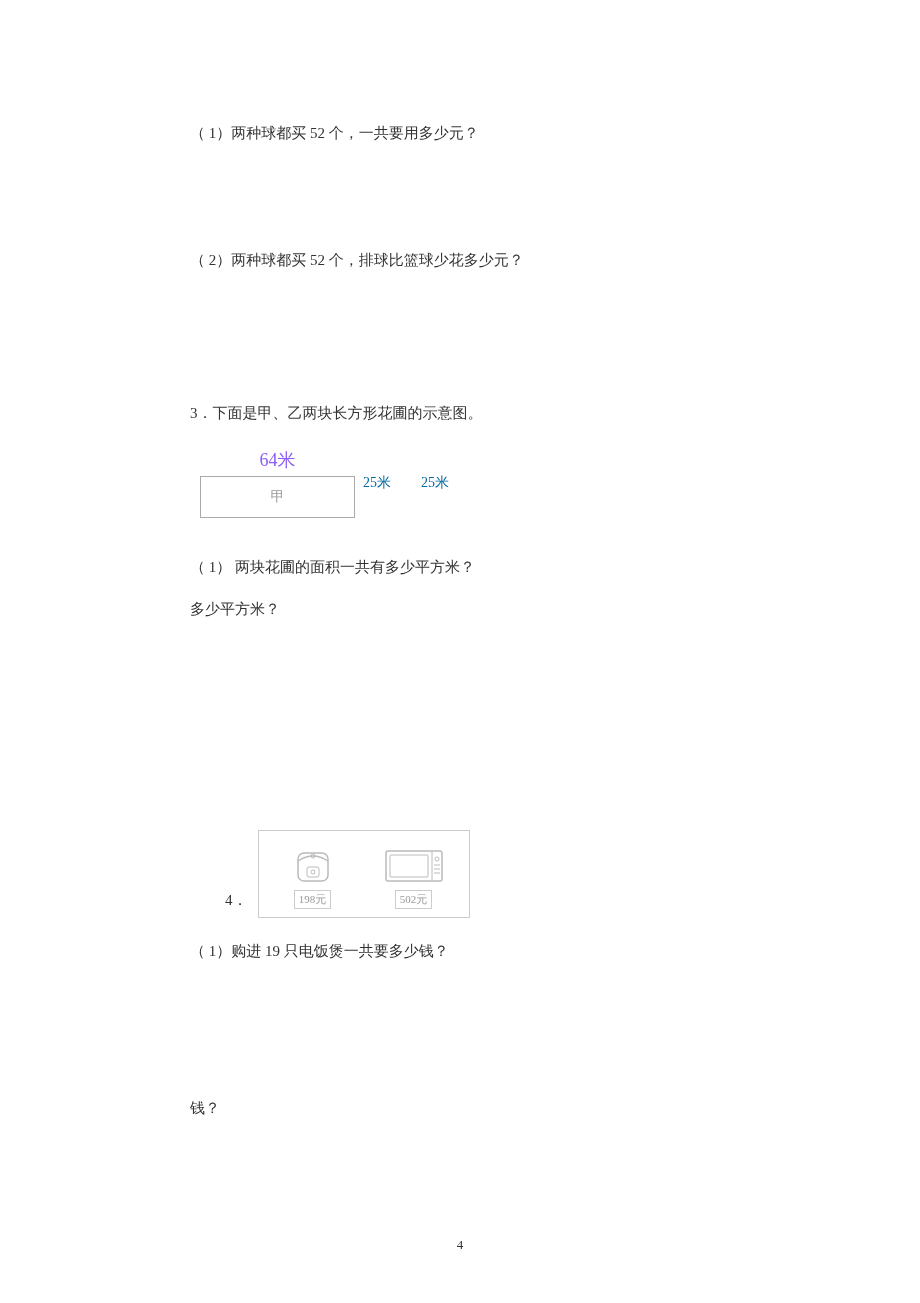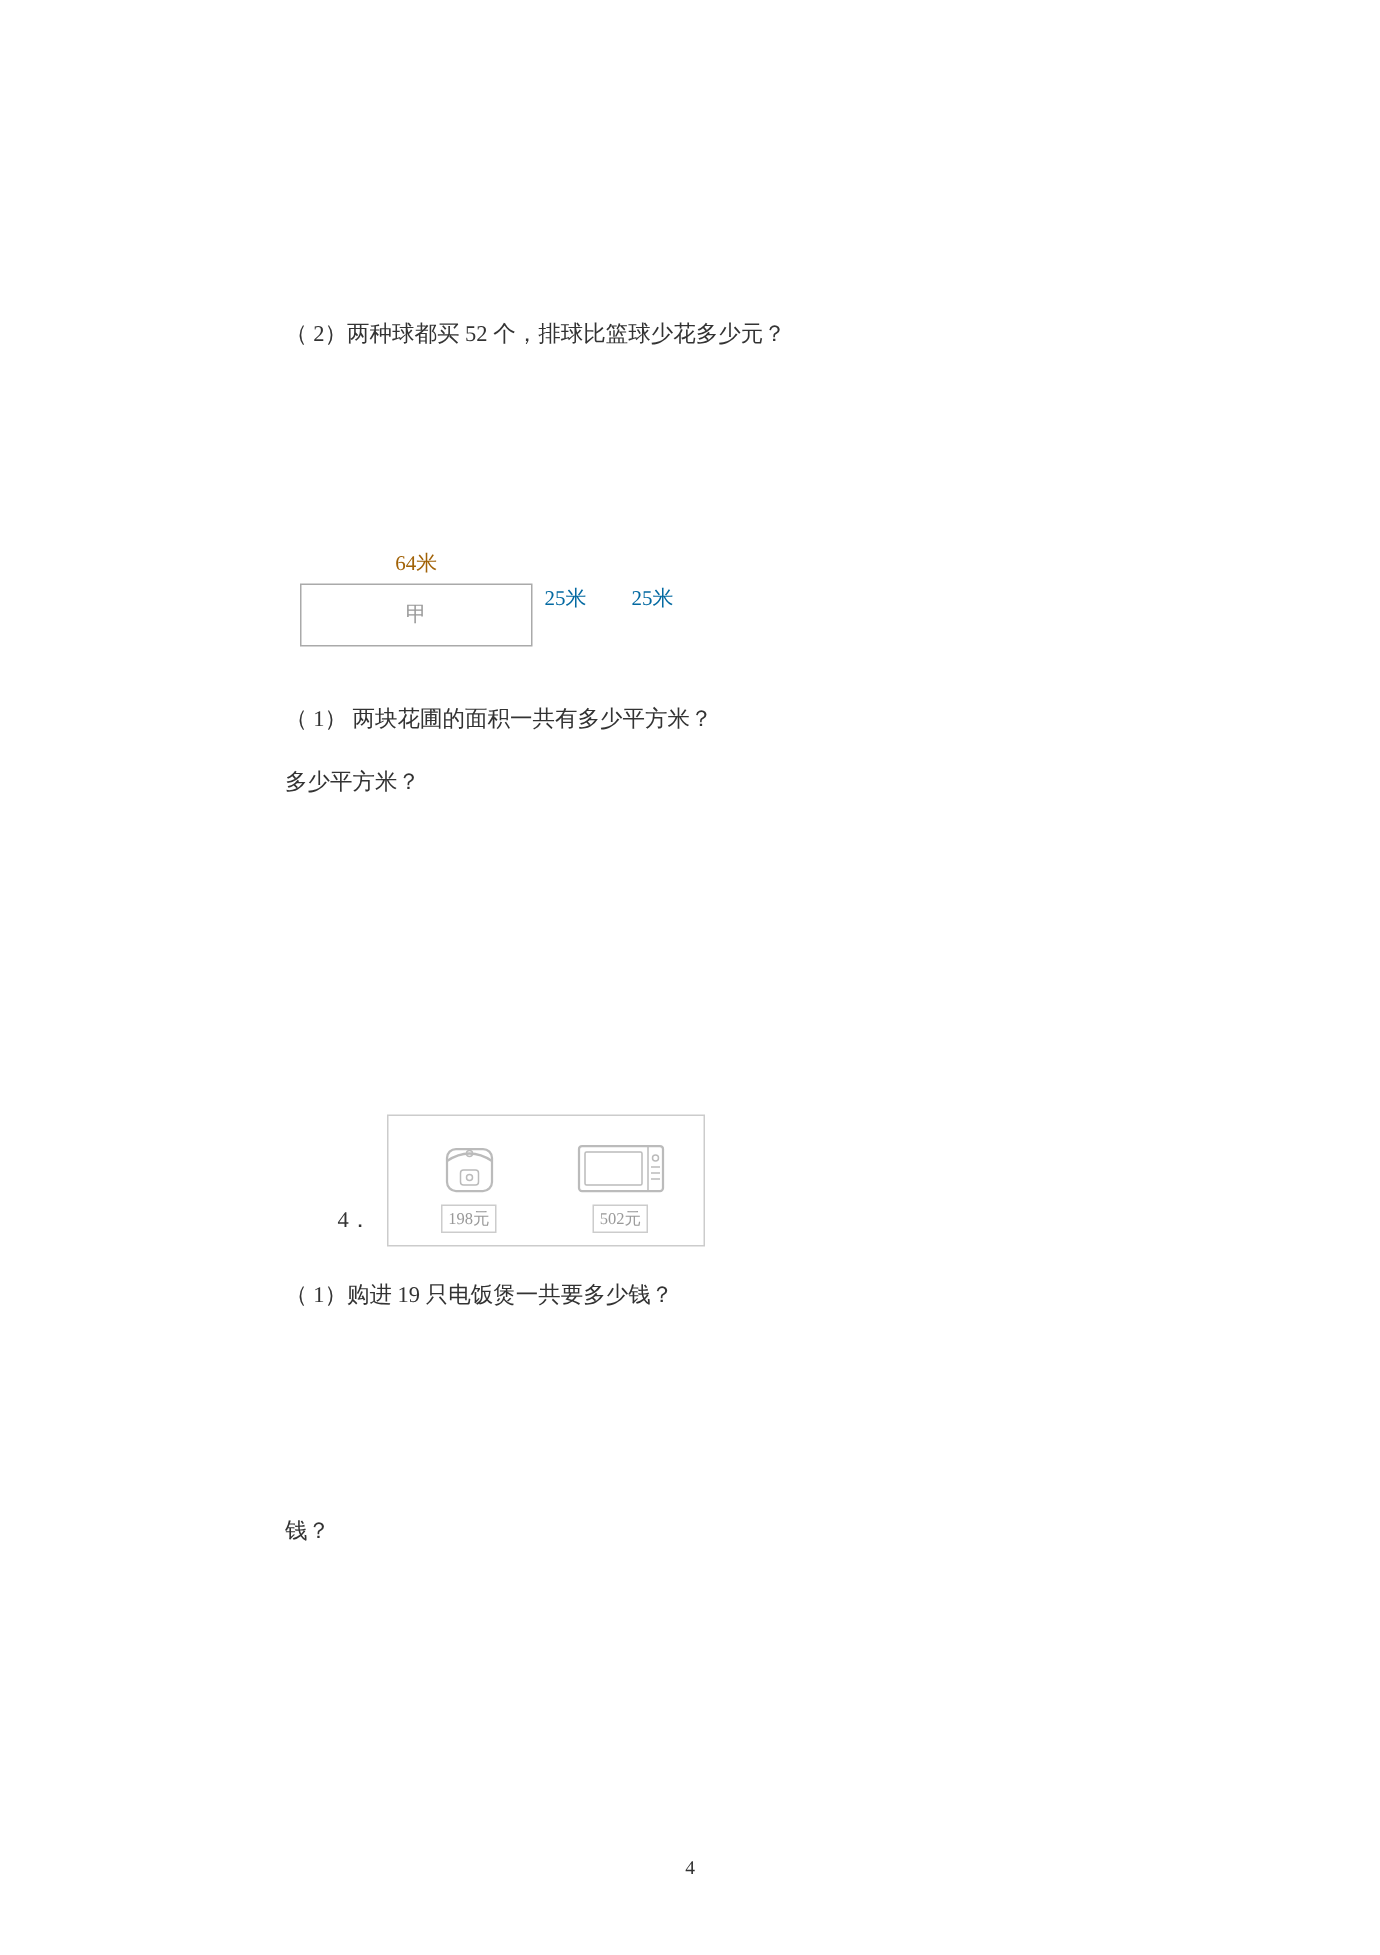--- a/index.html
+++ b/index.html
@@ -43,22 +43,22 @@
       display: flex;
       align-items: center;
       gap: 8px;
     }
     .rect-wrapper {
       display: flex;
       flex-direction: column;
       align-items: center;
     }
     .rect-label-top {
-      font-size: 14px;
-      color: #a16207;
+      font-size: 18px;
+      color: #8b5cf6;
       margin-bottom: 4px;
     }
     .rect-box {
       border: 1px solid #aaaaaa;
       display: flex;
       align-items: center;
       justify-content: center;
       font-size: 14px;
       color: #999999;
     }
@@ -130,28 +130,30 @@
       text-align: center;
       font-size: 13px;
       color: #333333;
     }
   </style>
 </head>
 <body>
 
 <div class="content">
 
+  <div class="question-line">（ 1）两种球都买 52 个，一共要用多少元？</div>
 
   <div class="spacer-large"></div>
 
   <div class="question-line">（ 2）两种球都买 52 个，排球比篮球少花多少元？</div>
 
   <div class="spacer-large"></div>
   <div class="spacer-small"></div>
 
+  <div class="q3-title">3．下面是甲、乙两块长方形花圃的示意图。</div>
 
   <div class="diagram-container">
     <div class="rect-group">
       <div class="rect-wrapper">
         <div class="rect-label-top">64米</div>
         <div class="rect-box rect-jia">甲</div>
       </div>
       <div class="rect-side-label">25米</div>
     </div>
     <div class="rect-group">

